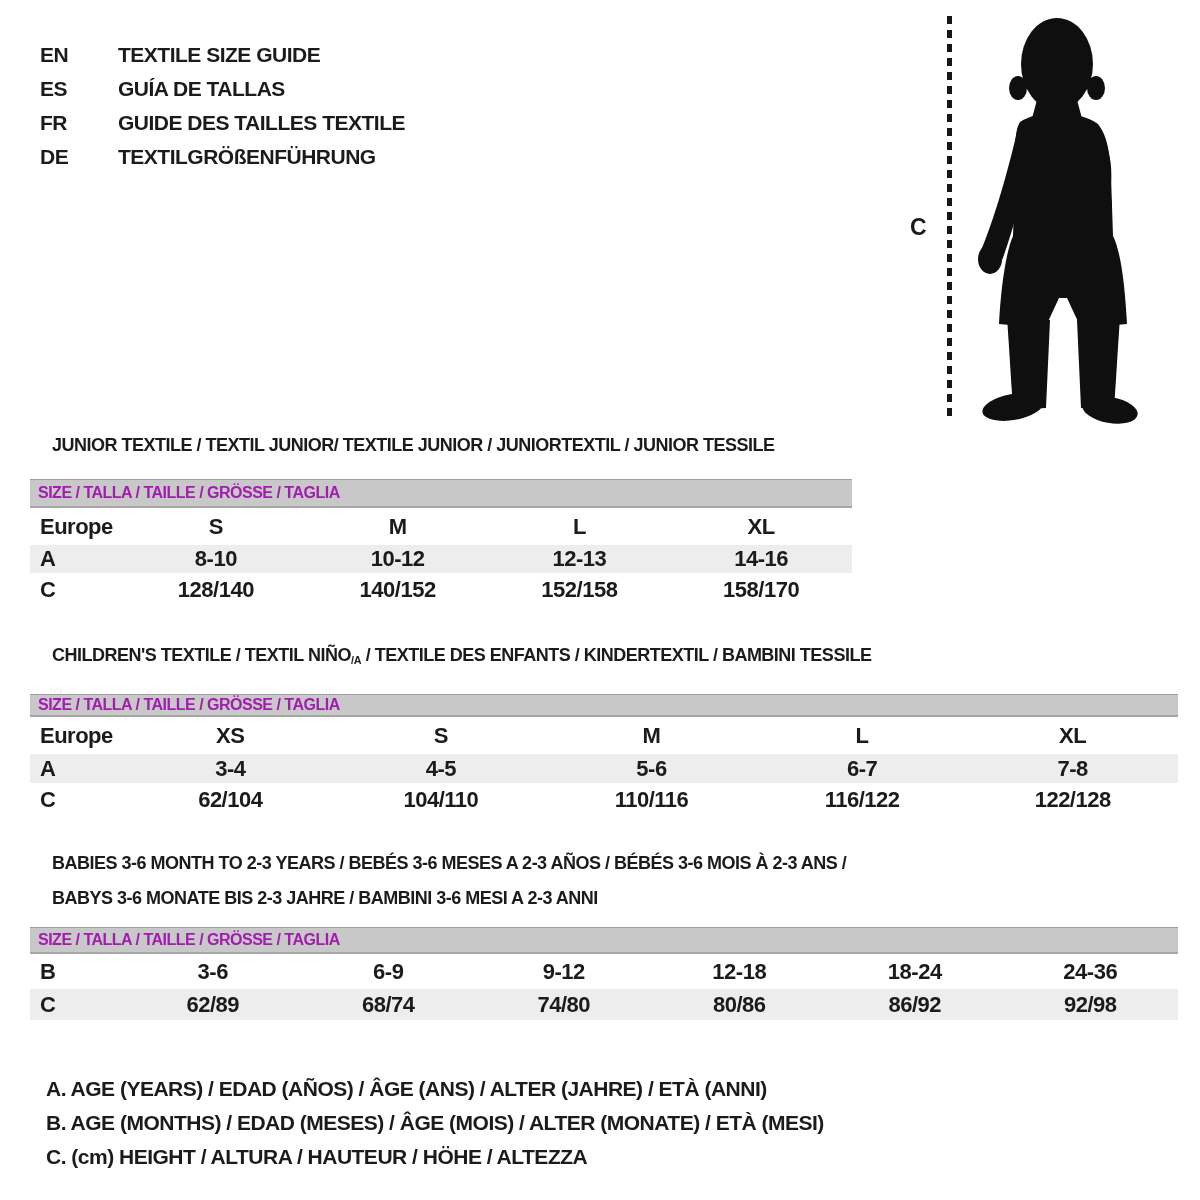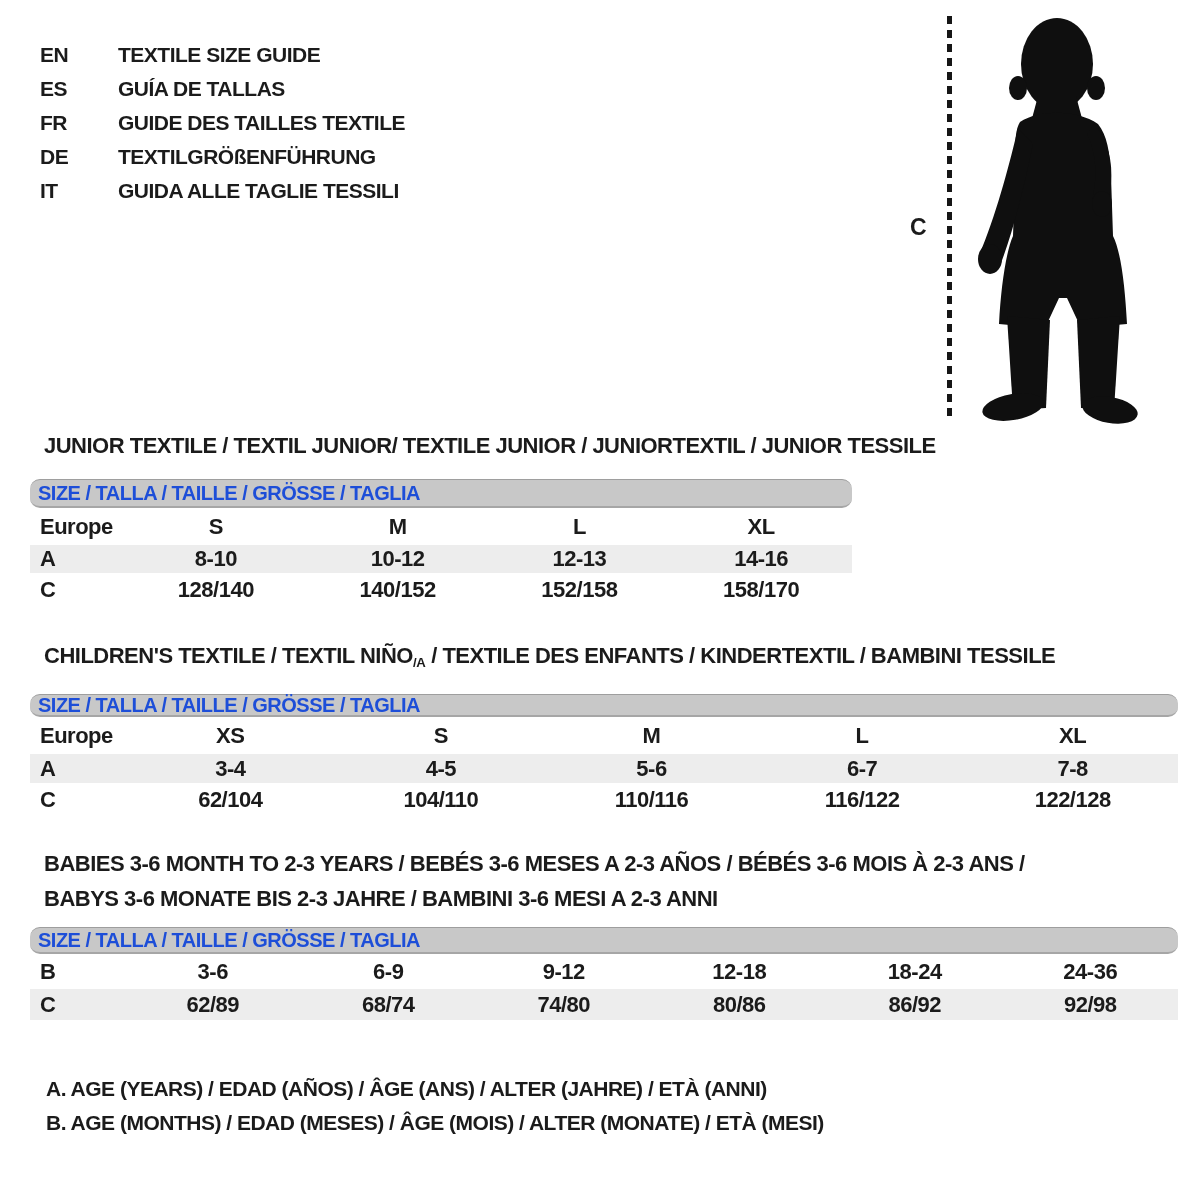--- a/index.html
+++ b/index.html
@@ -23,31 +23,31 @@
   .lang-code{width:78px;}
   
   .dash-line{
     left:947px; top:16px; width:5px; height:404px;
     background:repeating-linear-gradient(to bottom, #161616 0 8px, transparent 8px 14px);
   }
   .c-marker{left:910px; top:214px; font-size:23px;}
   .figure-svg{left:960px; top:12px;}
 
   
-  .sec-title{left:44px; font-size:22px; line-height:25px;}
+  .sec-title{left:52px; font-size:18px; line-height:25px;}
   .sub{font-size:0.60em; vertical-align:-0.30em; letter-spacing:-0.3px;}
 
   
   .tbl{position:absolute; left:30px;}
   .band{
     background:var(--band_bg);
     border-top:1px solid var(--band_edge_top);
     border-bottom:2px solid var(--band_edge);
     display:flex; align-items:center; padding-left:8px;
-    font-size:20px; color:#1d4ed8;border-radius:10px;
+    font-size:16px; color:#a21caf;
   }
   .trow{display:flex; align-items:center; font-size:22px;}
   .trow.alt{background:var(--alt_row_bg);}
   .rlabel{width:95px; padding-left:10px; flex:none;}
   .cell{flex:1; text-align:center;}
 
   
   .legend{left:46px; top:1072px; font-size:21px; line-height:34px;}
 </style>
 </head>
@@ -62,24 +62,20 @@
     <span class="lang-code">ES</span>
     <span>GUÍA DE TALLAS</span>
   </div>
   <div class="lang-row">
     <span class="lang-code">FR</span>
     <span>GUIDE DES TAILLES TEXTILE</span>
   </div>
   <div class="lang-row">
     <span class="lang-code">DE</span>
     <span>TEXTILGRÖßENFÜHRUNG</span>
-  </div>
-  <div class="lang-row">
-    <span class="lang-code">IT</span>
-    <span>GUIDA ALLE TAGLIE TESSILI</span>
   </div>
 </div>
 
 <span class="abs c-marker">C</span>
 <div class="abs dash-line"></div>
 <svg class="abs figure-svg" width="185" height="412" viewBox="0 0 185 412" aria-hidden="true">
   <g fill="var(--silhouette_fill)">
 
     <ellipse cx="97" cy="52" rx="36" ry="46"></ellipse>
     <ellipse cx="58" cy="76" rx="9" ry="12"></ellipse>
@@ -188,13 +184,14 @@
     <div class="cell">74/80</div>
     <div class="cell">80/86</div>
     <div class="cell">86/92</div>
     <div class="cell">92/98</div>
   </div>
 </section>
 
 <div class="abs legend">
   <div>A. AGE (YEARS) / EDAD (AÑOS) / ÂGE (ANS) / ALTER (JAHRE) / ETÀ (ANNI)</div>
   <div>B. AGE (MONTHS) / EDAD (MESES) / ÂGE (MOIS) / ALTER (MONATE) / ETÀ (MESI)</div>
+  <div>C. (cm) HEIGHT / ALTURA / HAUTEUR / HÖHE / ALTEZZA</div>
 </div>
 
 </body></html>

